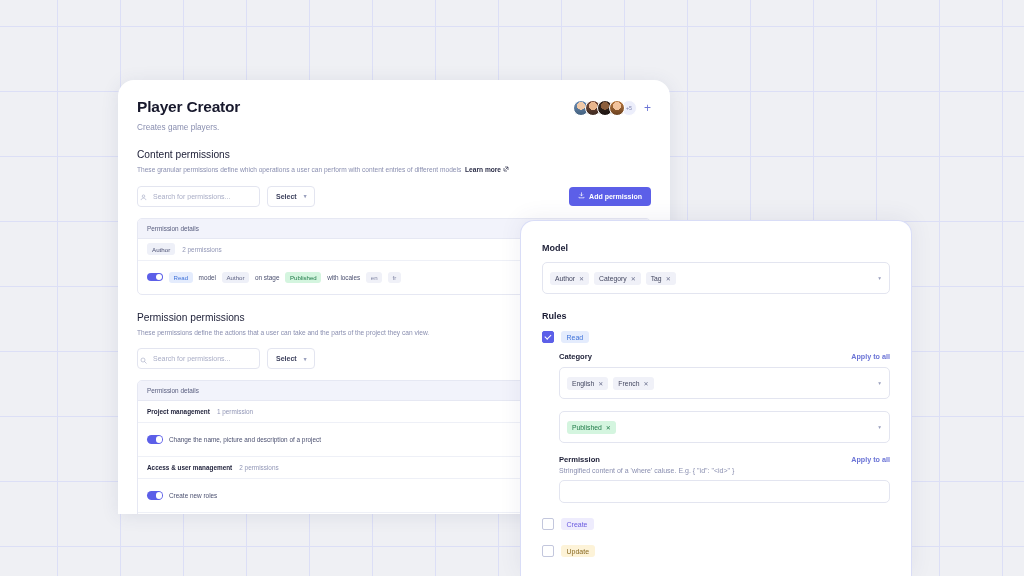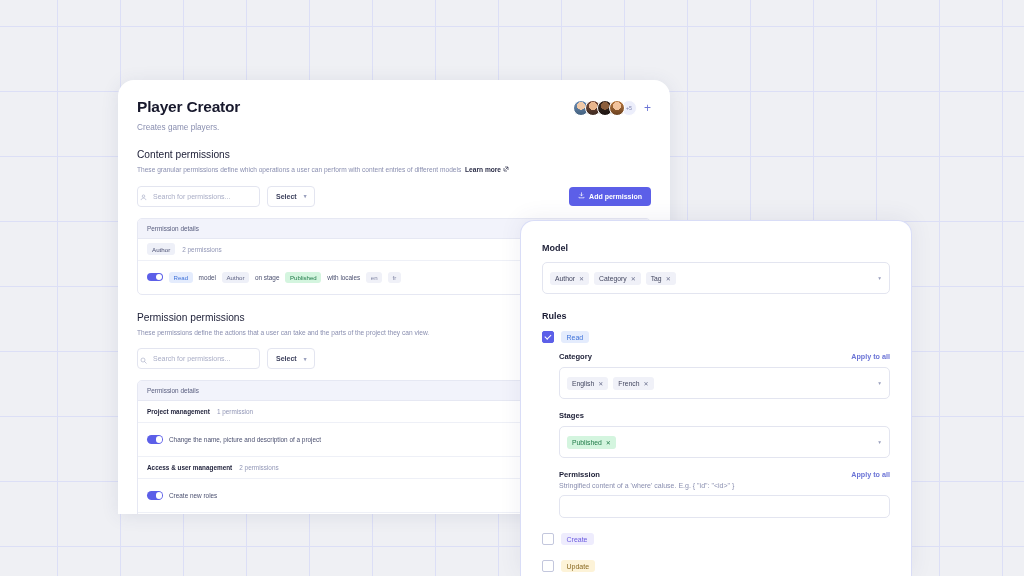--- a/index.html
+++ b/index.html
@@ -576,23 +576,20 @@
       </span>
       <span class="ms-chip">
         <span>French</span>
         <span class="ms-x">✕</span>
       </span>
       <span class="ms-caret">▾</span>
     </div>
 
     <div class="spacer-12"></div>
 
-    <div class="field-head">
-      <span class="field-label">Stages</span>
-    </div>
     <div class="multiselect">
       <span class="ms-chip green">
         <span>Published</span>
         <span class="ms-x">✕</span>
       </span>
       <span class="ms-caret">▾</span>
     </div>
 
     <div class="spacer-12"></div>
 

